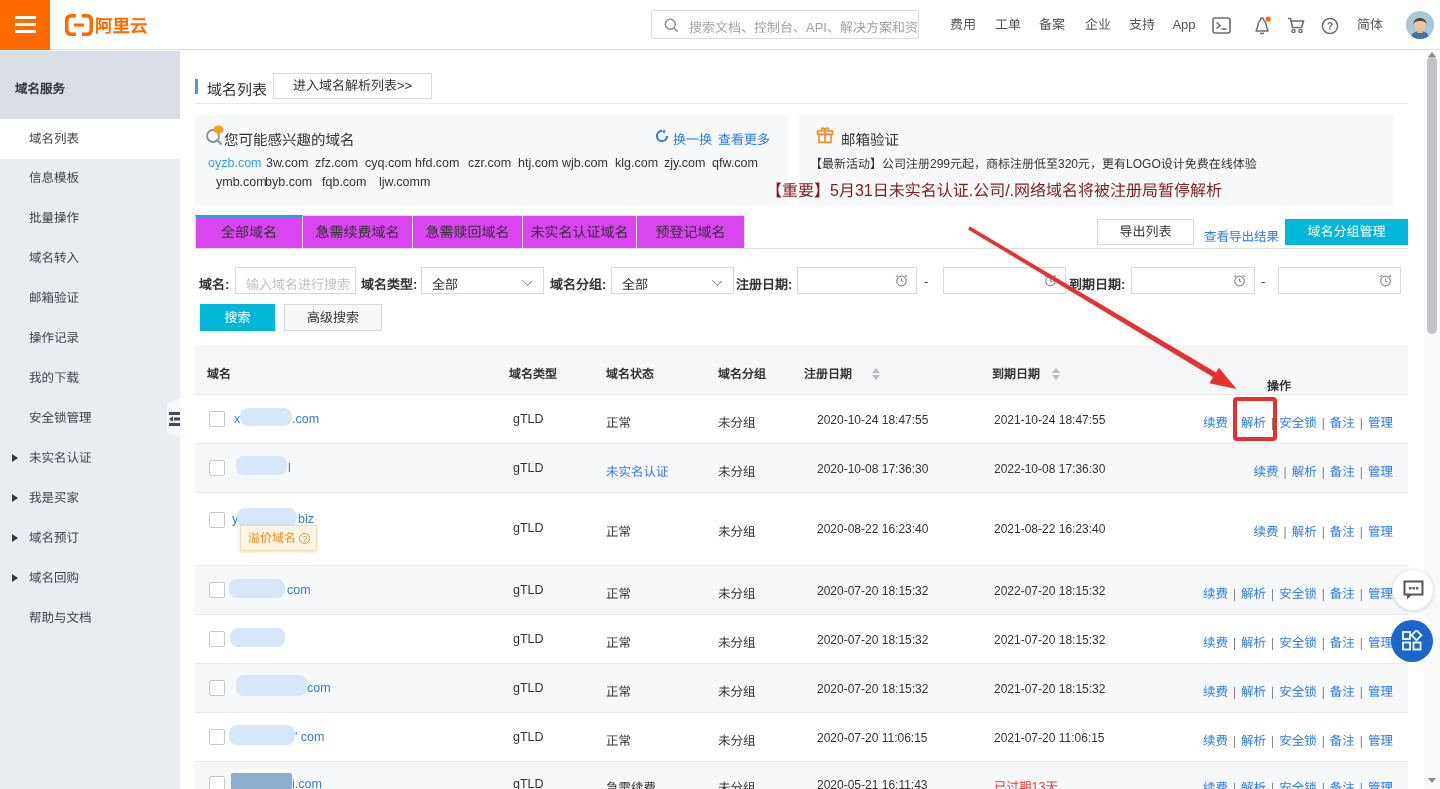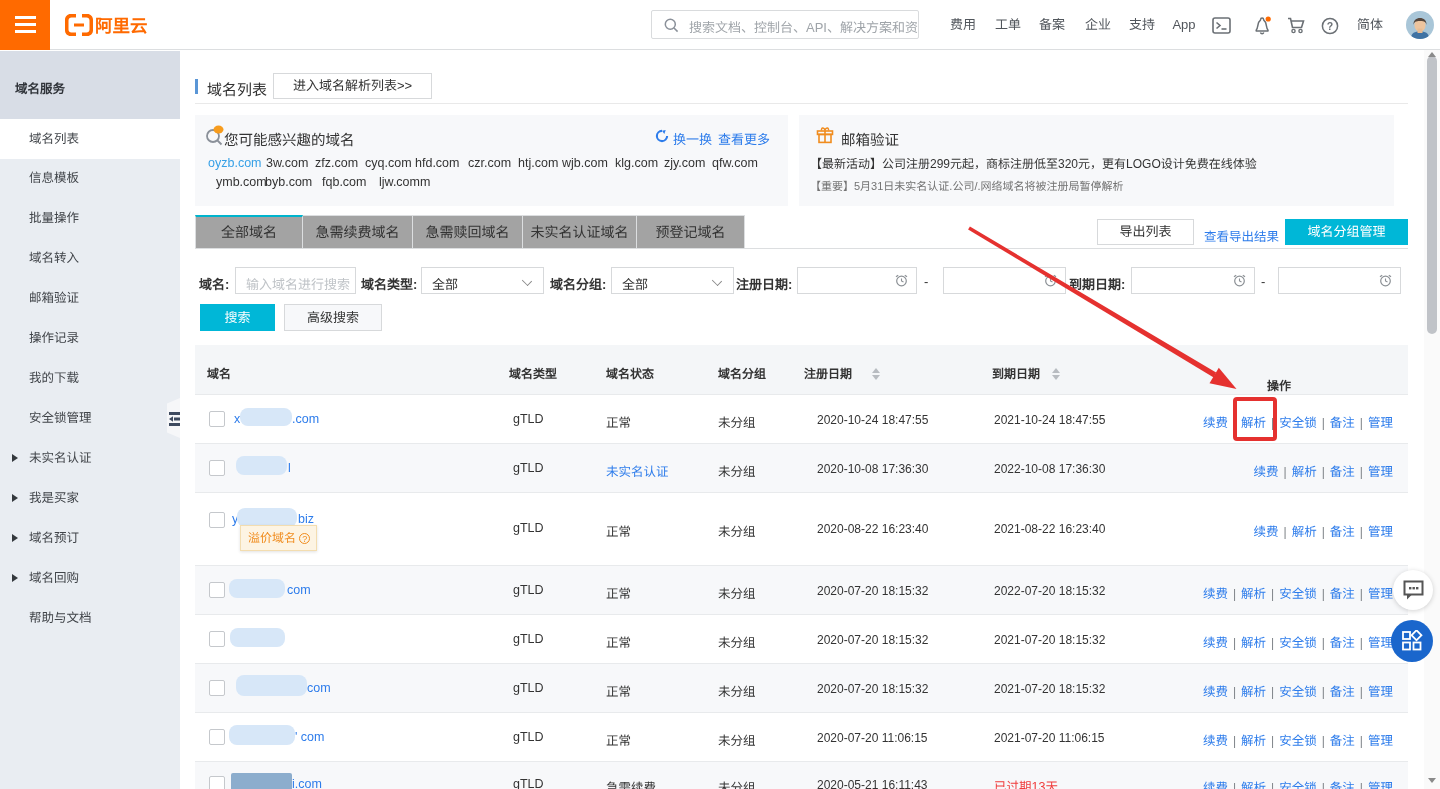--- a/index.html
+++ b/index.html
@@ -27,21 +27,21 @@
   
   .titlebar-line { position:absolute; left:195px; top:79px; width:3px; height:15px; background:#5a96d6; }
   .page-title { position:absolute; left:207px; top:78px; font-size:15px; color:#333; }
   .title-btn { position:absolute; left:273px; top:73px; width:159px; height:26px; background:#fff;
     border:1px solid #d7d9db; font-size:13px; color:#333; text-align:center; line-height:24px; }
   .title-sep { position:absolute; left:195px; top:103px; width:1213px; height:1px; background:#e9e9e9; }
   .infobox { position:absolute; top:115px; height:91px; background:#f7f8fa; }
   .blue-link { color:#2d7ceb; }
   
   .tab { position:absolute; top:215px; height:34px; line-height:33px; text-align:center; font-size:14px;
-    color:#333; background:#a3a3a3; border:1px solid #dcdee0; border-left:none; }
+    color:#333; background:#d946ef; border:1px solid #dcdee0; border-left:none; }
   .tab.first { border-left:1px solid #dcdee0; border-top:2.5px solid #00b4cd; border-bottom:none; line-height:30px; }
   .tabs-bottom { position:absolute; left:195px; top:248px; width:1213px; height:1px; background:#dcdee0; }
   .btn-plain { position:absolute; background:#fff; border:1px solid #d7d9db; font-size:13px; color:#333; text-align:center; }
   .btn-teal { position:absolute; background:#00b7d7; font-size:13px; color:#fff; text-align:center; border:none; }
   
   .flabel { position:absolute; top:274px; font-size:13px; font-weight:bold; color:#333; }
   .finput { position:absolute; top:267px; height:27px; background:#fff; border:1px solid #d7d9db; font-size:13px; color:#333; }
   
   .th { position:absolute; font-size:12px; font-weight:bold; color:#333; top:364px; }
   .row { position:absolute; left:195px; width:1213px; border-top:1px solid #e8eaec; }
@@ -195,21 +195,21 @@
 <div class="dmn" style="left:322px; top:175px;">fqb.com</div>
 <div class="dmn" style="left:379px; top:175px;">ljw.comm</div>
 <svg class="abs" style="left:816px; top:126px;" width="18" height="18" viewBox="0 0 18 18">
   <rect x="1.5" y="5" width="15" height="3.4" fill="none" stroke="#f08c1e" stroke-width="1.6"></rect>
   <rect x="3" y="8.4" width="12" height="8" fill="none" stroke="#f08c1e" stroke-width="1.6"></rect>
   <line x1="9" y1="5" x2="9" y2="16.4" stroke="#f08c1e" stroke-width="1.6"></line>
   <path d="M5.5 4.5 C5 1.5 8 1 9 4 C10 1 13 1.5 12.5 4.5" fill="none" stroke="#f08c1e" stroke-width="1.5"></path>
 </svg>
 <div class="abs" style="left:841px; top:128px; font-size:14.5px; color:#333;">邮箱验证</div>
 <div class="abs" style="left:810px; top:154px; font-size:12px; color:#333;">【最新活动】公司注册299元起，商标注册低至320元，更有LOGO设计免费在线体验</div>
-<div class="abs" style="left:810px; top:177px; font-size:11px; color:#737373;">【重要】5月31日未实名认证.公司/.网络域名将被注册局暂停解析</div>
+<div class="abs" style="left:766px; top:177px; font-size:16px; color:#7f1d1d;">【重要】5月31日未实名认证.公司/.网络域名将被注册局暂停解析</div>
 
 <div class="tab first" style="left:195px; width:108px;">全部域名</div>
 <div class="tab" style="left:303px; width:110px;">急需续费域名</div>
 <div class="tab" style="left:413px; width:110px;">急需赎回域名</div>
 <div class="tab" style="left:523px; width:114px;">未实名认证域名</div>
 <div class="tab" style="left:637px; width:108px;">预登记域名</div>
 <div class="tabs-bottom"></div>
 <div class="btn-plain" style="left:1097px; top:219px; width:97px; height:26px; line-height:24px;">导出列表</div>
 <div class="abs blue-link" style="left:1204px; top:226px; font-size:12.5px;">查看导出结果</div>
 <div class="btn-teal" style="left:1285px; top:219px; width:123px; height:26px; line-height:26px;">域名分组管理</div>

